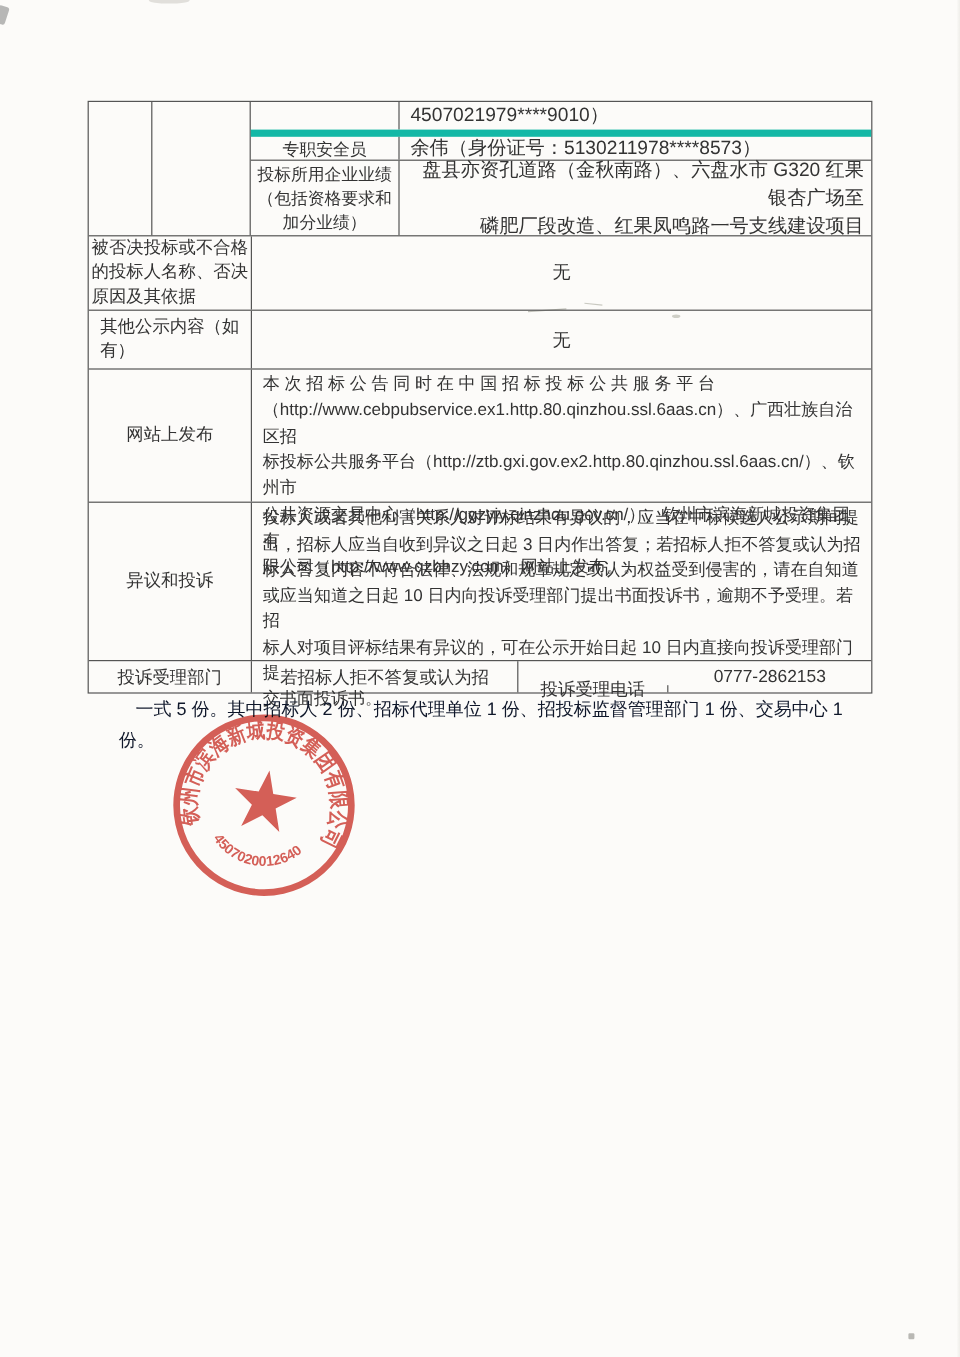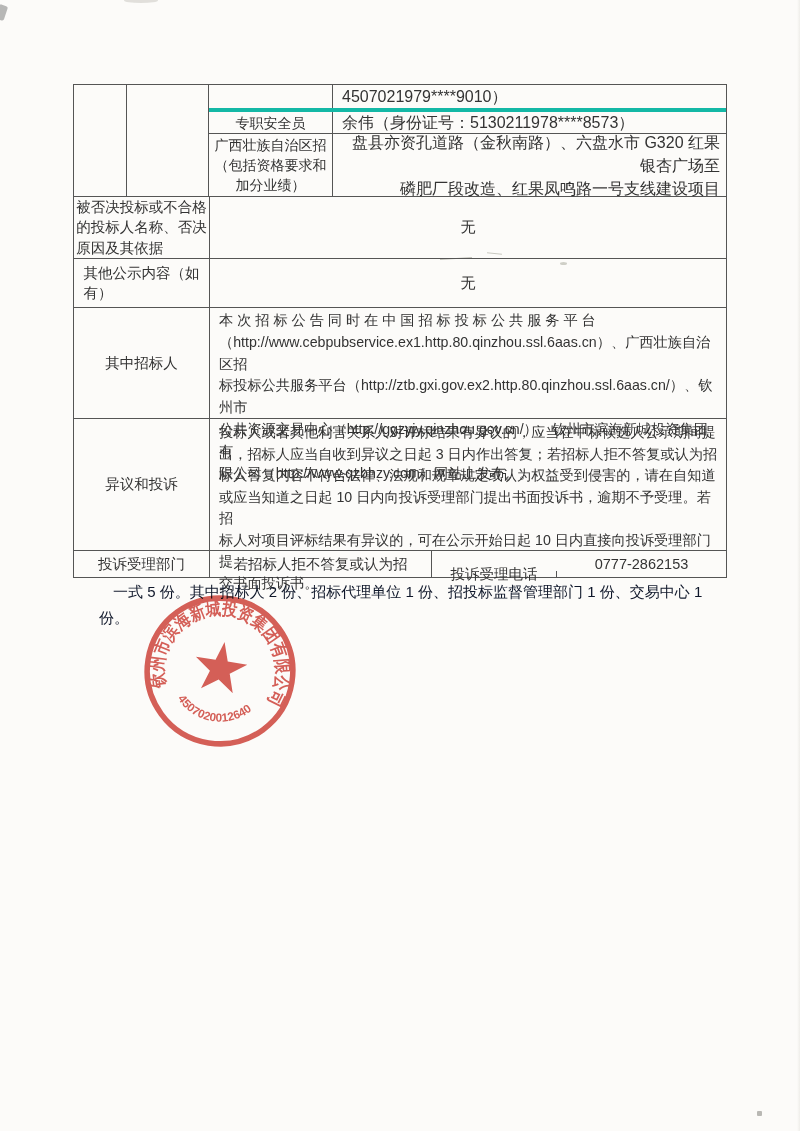--- a/index.html
+++ b/index.html
@@ -17,21 +17,21 @@
   .sec.d{height:62px;}
   .sec.e{height:49px;}
   .sec.f{height:111px;}
   .sec.g{height:132px;}
   .sec.h{height:27px;}
   .col-a{width:53px;border-right:1px solid #555;box-sizing:border-box;}
   .col-b{width:82px;border-right:1px solid #555;box-sizing:border-box;}
   .sec1-right{flex:1;display:flex;flex-direction:column;min-width:0;}
   .trow{display:flex;box-sizing:border-box;min-height:0;}
   .trow.ra{height:23px;}
-  .trow.rb{height:25px;border-top:4px solid #14b8a6;}
+  .trow.rb{height:25px;border-top:6px solid #14b8a6;}
   .trow.rc{flex:1;border-top:1px solid #555;}
   .tlab{width:124px;border-right:1px solid #555;box-sizing:border-box;
         display:flex;align-items:center;justify-content:center;text-align:center;
         white-space:pre-line;font-size:14px;line-height:20px;}
   .tval{flex:1;min-width:0;padding:0 6px 0 9px;display:flex;align-items:center;
         white-space:pre-line;font-size:16px;line-height:23px;text-align:right;}
   .dlab{width:136px;border-right:1px solid #555;box-sizing:border-box;
         display:flex;align-items:center;justify-content:center;
         white-space:pre-line;font-size:14.5px;line-height:20.5px;}
   .dval{flex:1;min-width:0;display:flex;align-items:center;justify-content:center;
@@ -90,21 +90,21 @@
       <div class="sec1-right">
         <div class="trow ra">
           <div class="tlab"></div>
           <div class="tval">4507021979****9010）</div>
         </div>
         <div class="trow rb">
           <div class="tlab">专职安全员</div>
           <div class="tval">余伟（身份证号：5130211978****8573）</div>
         </div>
         <div class="trow rc">
-          <div class="tlab">广西壮族自治区招
+          <div class="tlab">投标所用企业业绩
 （包括资格要求和
 加分业绩）</div>
           <div class="tval">盘县亦资孔道路（金秋南路）、六盘水市 G320 红果银杏广场至
 磷肥厂段改造、红果凤鸣路一号支线建设项目</div>
         </div>
       </div>
     </div>
 
     <div class="sec d">
       <div class="dlab">被否决投标或不合格
@@ -113,21 +113,21 @@
       <div class="dval">无</div>
     </div>
 
     <div class="sec e">
       <div class="dlab">其他公示内容（如
 有）</div>
       <div class="dval">无</div>
     </div>
 
     <div class="sec f">
-      <div class="dlab">其中招标人</div>
+      <div class="dlab">网站上发布</div>
       <div class="pval">本 次 招 标 公 告 同 时 在 中 国 招 标 投 标 公 共 服 务 平 台
 （http://www.cebpubservice.ex1.http.80.qinzhou.ssl.6aas.cn）、广西壮族自治区招
 标投标公共服务平台（http://ztb.gxi.gov.ex2.http.80.qinzhou.ssl.6aas.cn/）、钦州市
 公共资源交易中心（http://ggzyjy.qinzhou.gov.cn/）、钦州市滨海新城投资集团有
 限公司（http://www.qzbhzy.com）网站上发布。。</div>
     </div>
 
     <div class="sec g">
       <div class="dlab">异议和投诉</div>
       <div class="pval">投标人或者其他利害关系人对评标结果有异议的，应当在中标候选人公示期间提

